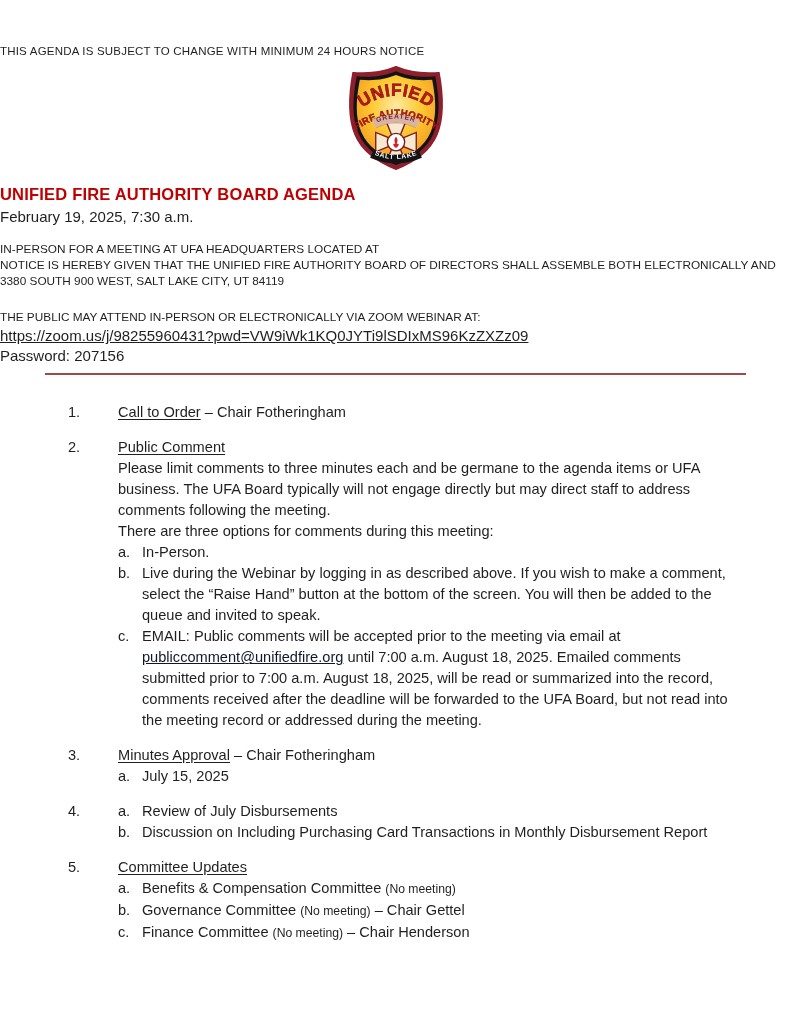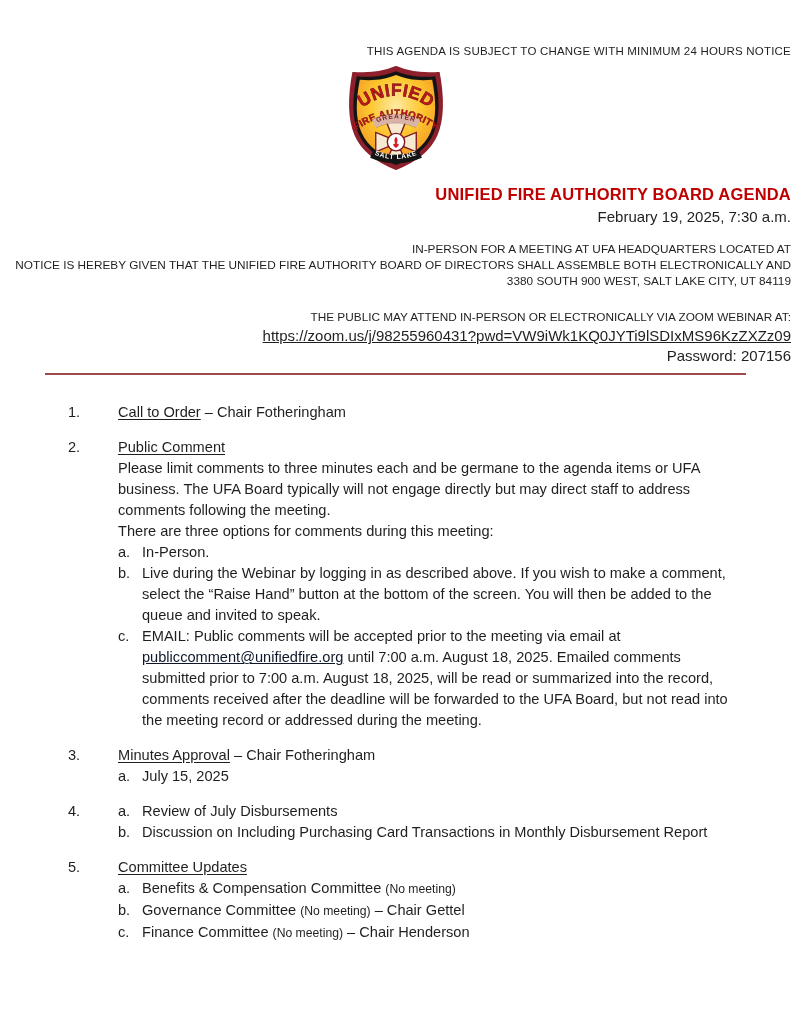--- a/index.html
+++ b/index.html
@@ -5,34 +5,33 @@
   html,body{margin:0;padding:0;background:#e9e9e9;}
   .page{
     position:relative;
     width:791px;height:1024px;
     margin:0 auto;
     background:#ffffff;
     font-family:"Liberation Sans","DejaVu Sans",sans-serif;
     color:#1f1f1f;
     overflow:hidden;
   }
-  .center{text-align:right;}
+  .center{text-align:left;}
   .top-notice{
     padding-top:45px;
     font-size:11.5px;
     letter-spacing:.2px;
   }
   .logo-wrap{margin-top:6px;text-align:center;line-height:0;}
   .doc-title{
     margin-top:12px;
     font-size:16.5px;
     font-weight:bold;
     color:#C00000;
     letter-spacing:.2px;
-    padding-left:39px;
   }
   .doc-date{margin-top:4px;font-size:15px;}
   .notice-block{margin-top:17px;font-size:11.8px;line-height:15.8px;}
   .attend-line{margin-top:21px;font-size:11.8px;}
   .zoom-line{margin-top:3px;font-size:15px;}
   .zoom-line a{color:#1f1f1f;text-decoration:underline;cursor:pointer;}
   .password-line{margin-top:3px;font-size:15px;}
   .divider{
     margin:9px 45px 0 45px;
     border:none;

